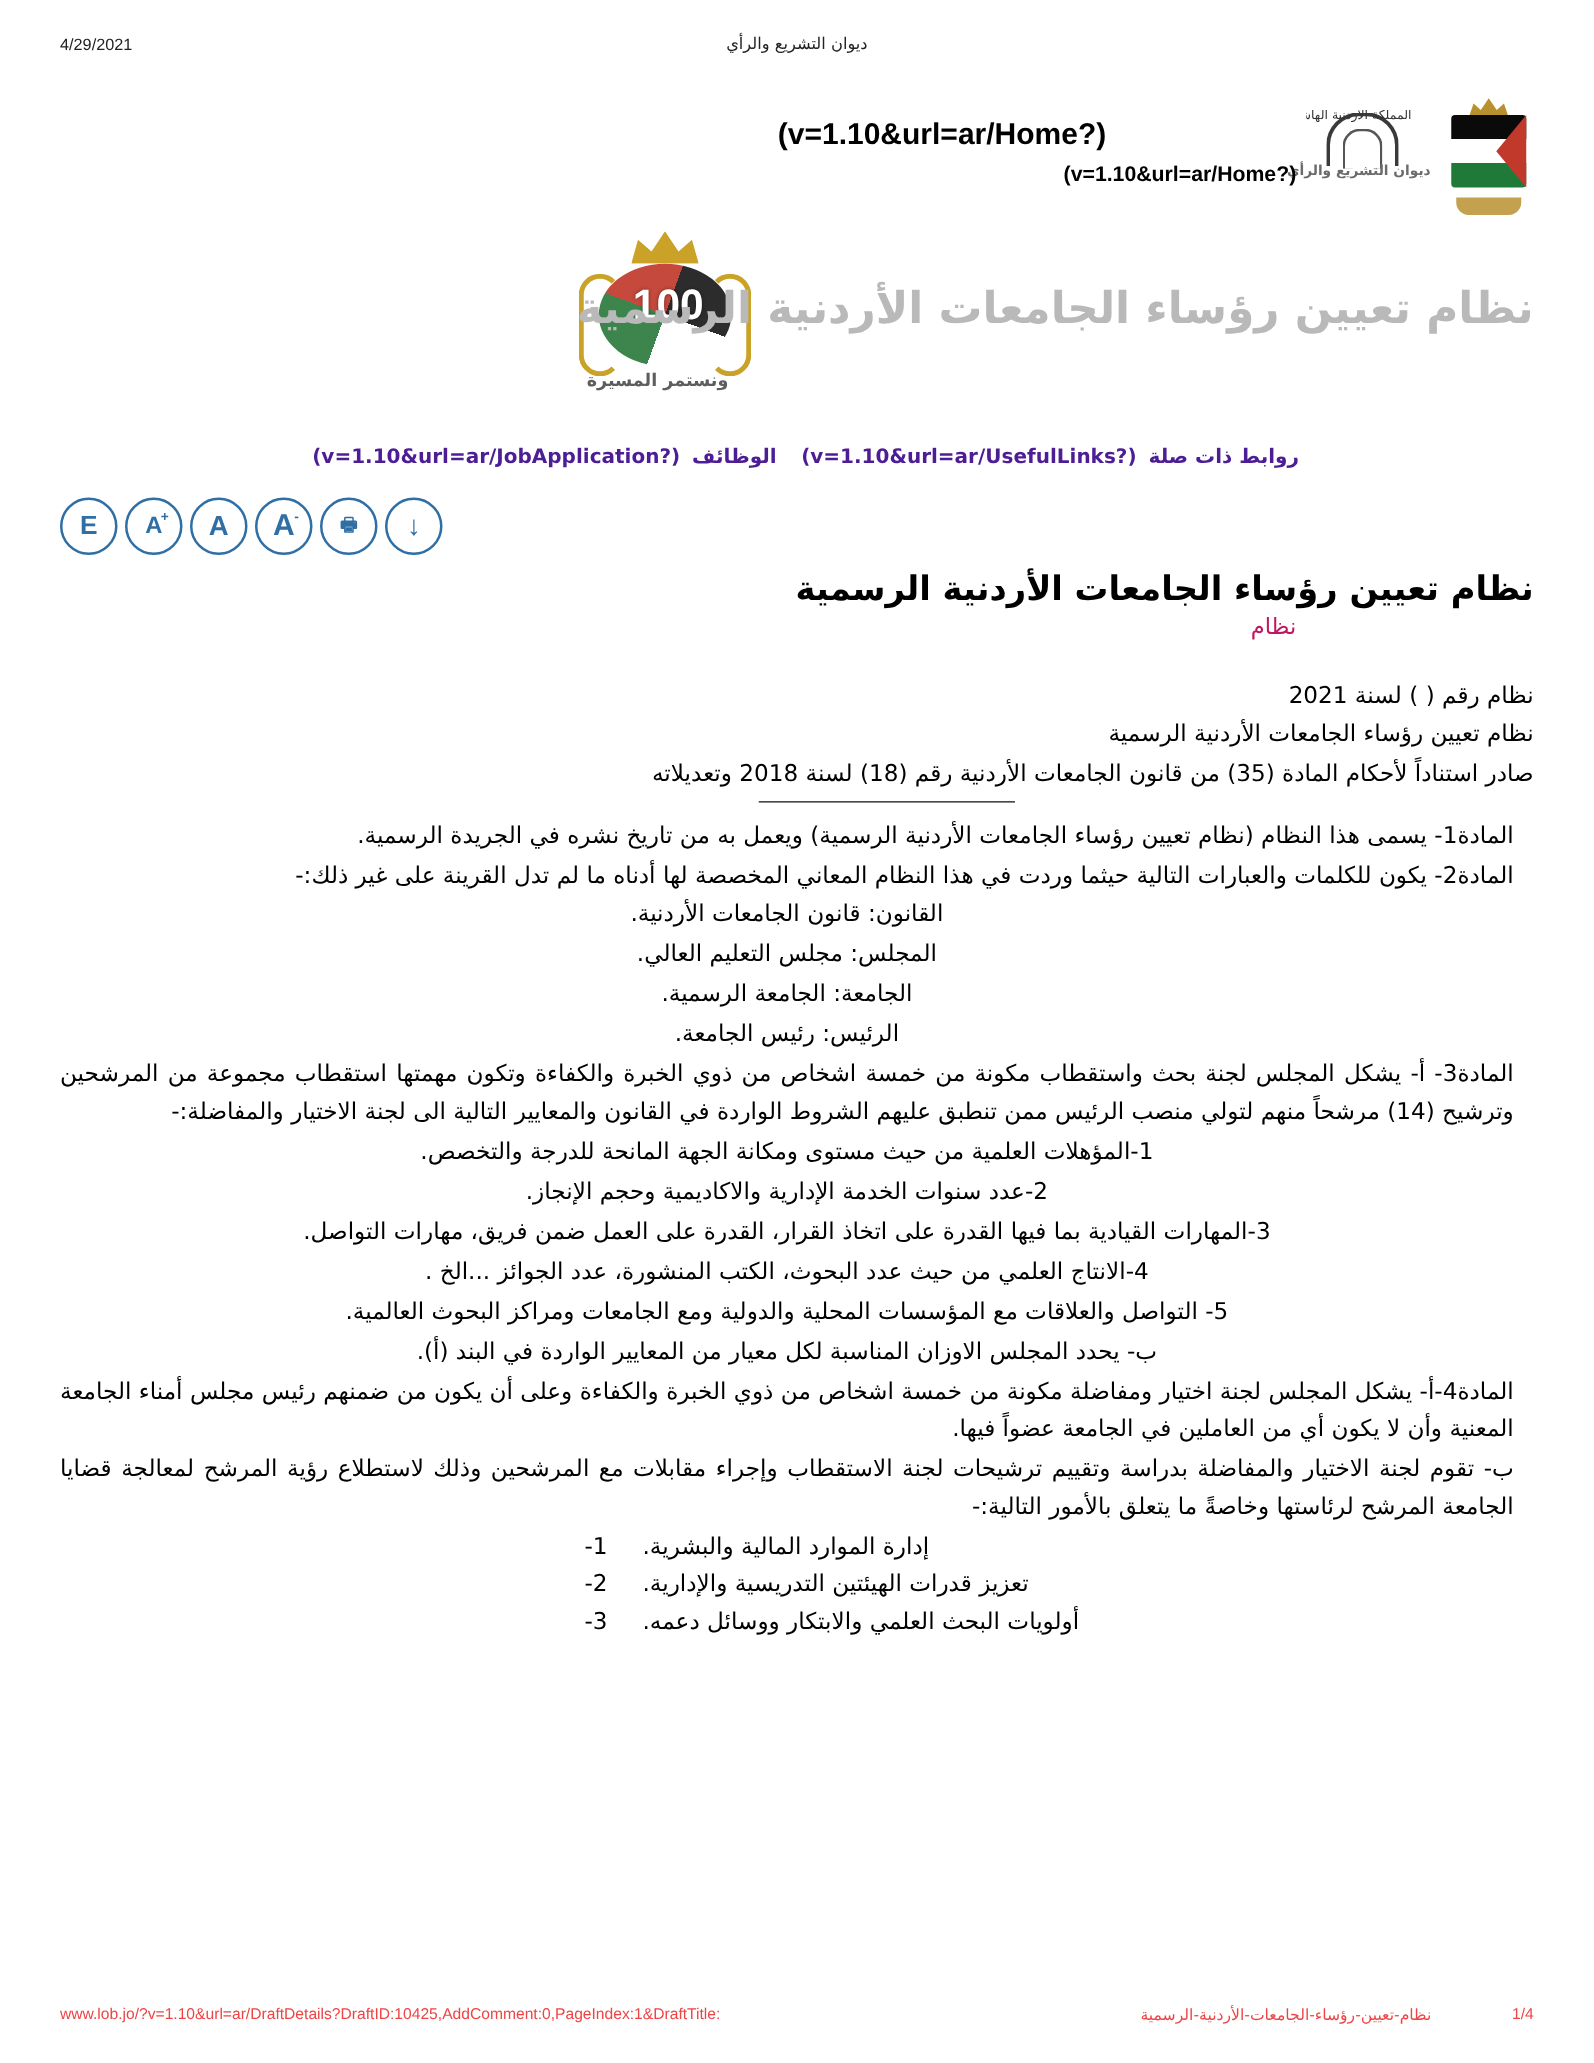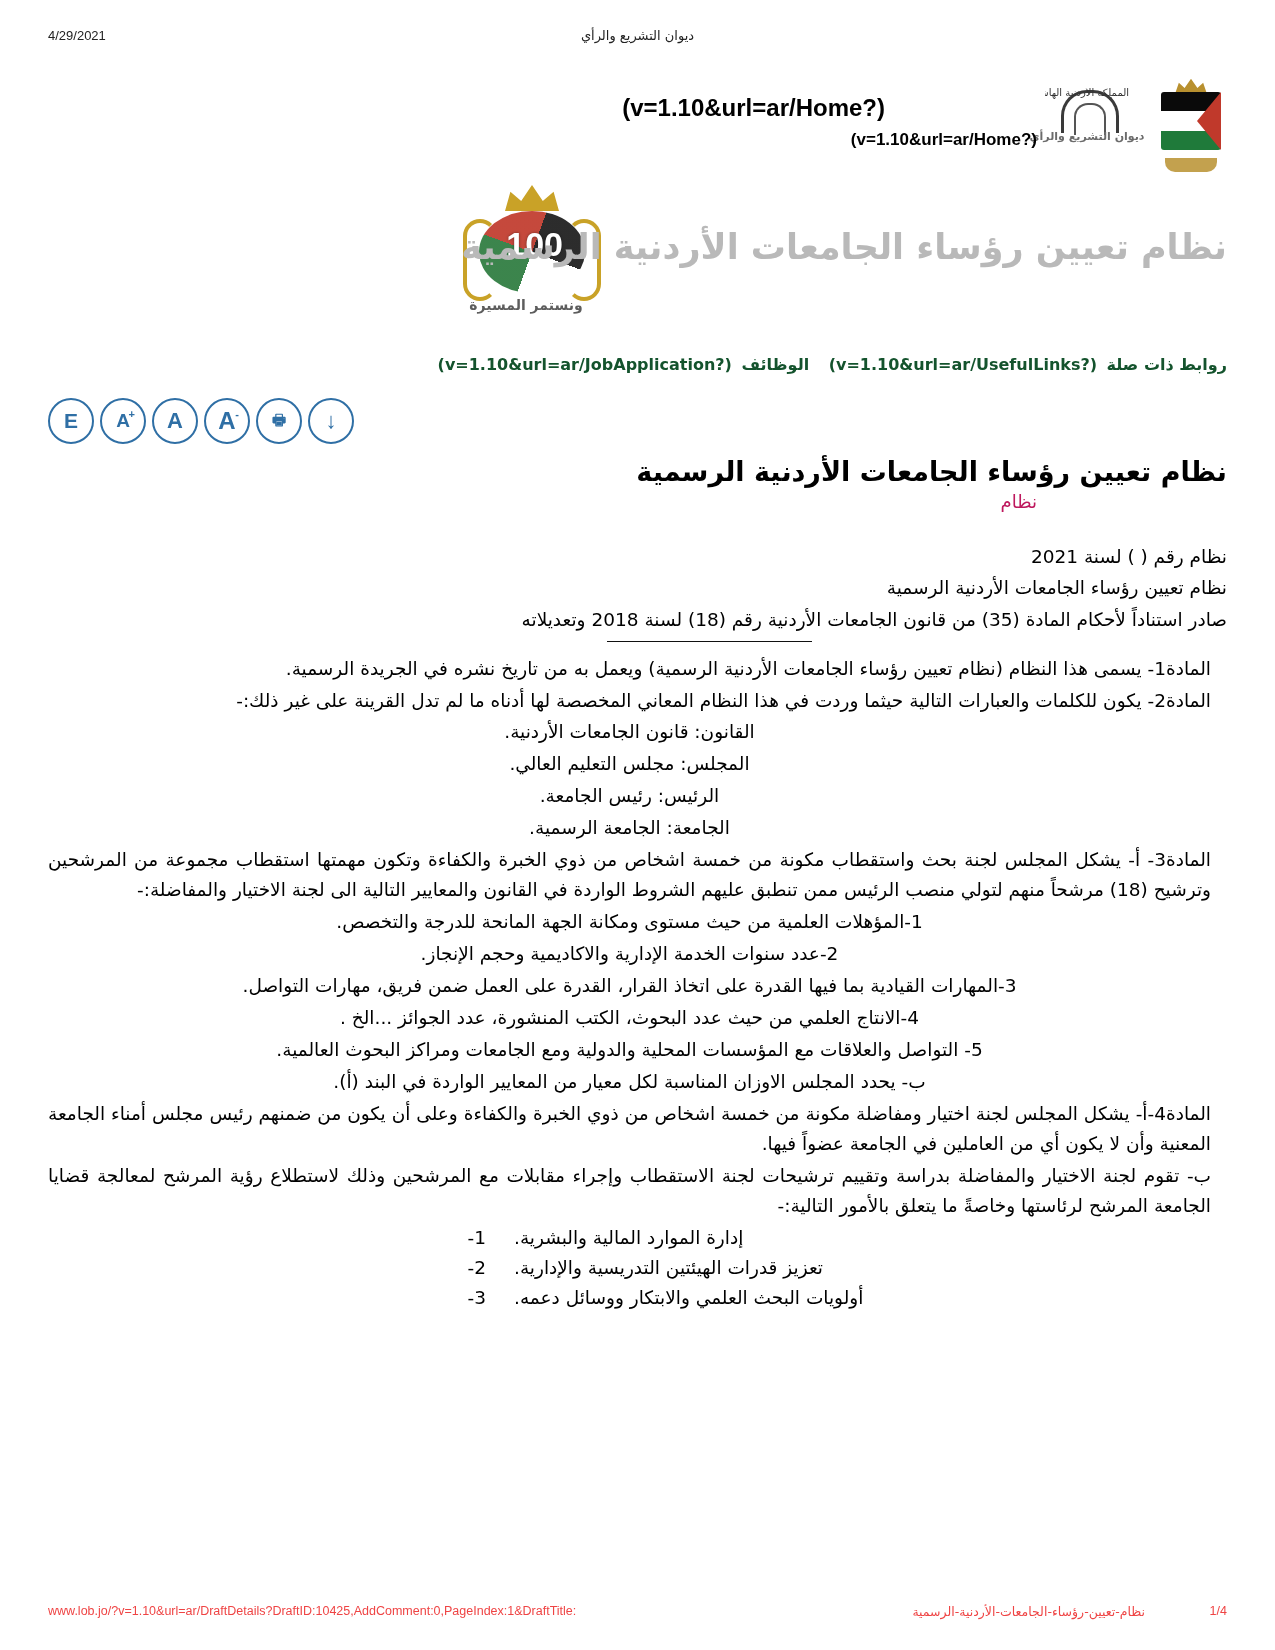--- a/index.html
+++ b/index.html
@@ -280,24 +280,24 @@
     color: #5d5d5d;
   }
 
   
   .links-row {
     position: absolute;
     top: 355px;
     left: 48px;
     right: 48px;
     height: 26px;
-    text-align: right;
+    text-align: center;
     font-size: 16px;
     font-weight: bold;
-    color: #14532d;
+    color: #4c1d95;
     direction: rtl;
     white-space: nowrap;
   }
   .links-row .lnk {
     display: inline-block;
     direction: ltr;
     unicode-bidi: bidi-override;
     margin-left: 14px;
   }
   .links-row .lbl {
@@ -491,24 +491,24 @@
     </div>
 
     <div class="rule-inline"></div>
 
     <div class="body-text">
       <p class="p-justify">المادة1- يسمى هذا النظام (نظام تعيين رؤساء الجامعات الأردنية الرسمية) ويعمل به من تاريخ نشره في الجريدة الرسمية.</p>
       <p class="p-justify">المادة2- يكون للكلمات والعبارات التالية حيثما وردت في هذا النظام المعاني المخصصة لها أدناه ما لم تدل القرينة على غير ذلك:-</p>
 
       <p class="p-center">القانون: قانون الجامعات الأردنية.</p>
       <p class="p-center">المجلس: مجلس التعليم العالي.</p>
+      <p class="p-center">الجامعة: الجامعة الرسمية.</p>
       <p class="p-center">الرئيس: رئيس الجامعة.</p>
-      <p class="p-center">الجامعة: الجامعة الرسمية.</p>
-
-      <p class="p-justify">المادة3- أ- يشكل المجلس لجنة بحث واستقطاب مكونة من خمسة اشخاص من ذوي الخبرة والكفاءة وتكون مهمتها استقطاب مجموعة من المرشحين وترشيح (18) مرشحاً منهم لتولي منصب الرئيس ممن تنطبق عليهم الشروط الواردة في القانون والمعايير التالية الى لجنة الاختيار والمفاضلة:-</p>
+
+      <p class="p-justify">المادة3- أ- يشكل المجلس لجنة بحث واستقطاب مكونة من خمسة اشخاص من ذوي الخبرة والكفاءة وتكون مهمتها استقطاب مجموعة من المرشحين وترشيح (14) مرشحاً منهم لتولي منصب الرئيس ممن تنطبق عليهم الشروط الواردة في القانون والمعايير التالية الى لجنة الاختيار والمفاضلة:-</p>
       <p class="p-center">1-المؤهلات العلمية من حيث مستوى ومكانة الجهة المانحة للدرجة والتخصص.</p>
       <p class="p-center">2-عدد سنوات الخدمة الإدارية والاكاديمية وحجم الإنجاز.</p>
       <p class="p-center">3-المهارات القيادية بما فيها القدرة على اتخاذ القرار، القدرة على العمل ضمن فريق، مهارات التواصل.</p>
       <p class="p-center">4-الانتاج العلمي من حيث عدد البحوث، الكتب المنشورة، عدد الجوائز ...الخ  .</p>
       <p class="p-center">5- التواصل والعلاقات مع المؤسسات المحلية والدولية ومع الجامعات ومراكز البحوث العالمية.</p>
       <p class="p-center">ب- يحدد المجلس الاوزان المناسبة لكل معيار من المعايير الواردة في البند (أ).</p>
 
       <p class="p-justify">المادة4-أ- يشكل المجلس لجنة اختيار ومفاضلة مكونة من خمسة اشخاص من ذوي الخبرة والكفاءة وعلى أن يكون من ضمنهم رئيس مجلس أمناء الجامعة المعنية وأن لا يكون أي من العاملين في الجامعة عضواً فيها.</p>
       <p class="p-justify">ب- تقوم لجنة الاختيار والمفاضلة بدراسة وتقييم ترشيحات لجنة الاستقطاب وإجراء مقابلات مع المرشحين وذلك لاستطلاع رؤية المرشح لمعالجة قضايا الجامعة المرشح لرئاستها وخاصةً ما يتعلق بالأمور التالية:-</p>
 

